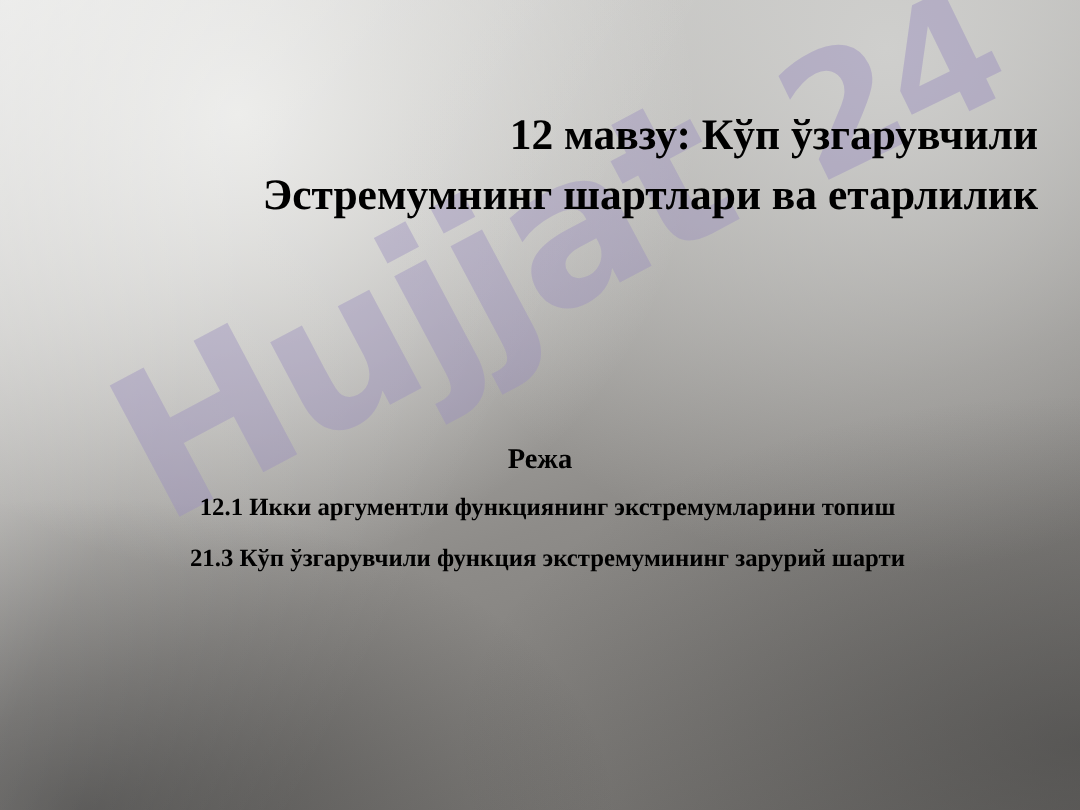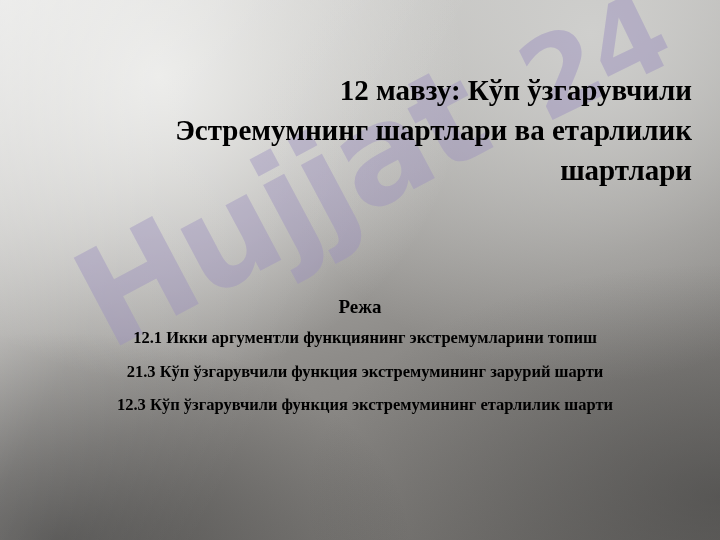--- a/index.html
+++ b/index.html
@@ -132,24 +132,22 @@
 
   <div class="watermark">
     <div class="wm-text wm-1">Hujjat</div>
     <div class="wm-text wm-2">24</div>
   </div>
 
   <div class="content">
     <div class="title">
       <div>12 мавзу: Кўп ўзгарувчили</div>
       <div>Эстремумнинг шартлари ва етарлилик</div>
-      <div>шартлари</div>
     </div>
 
     <div class="plan-heading">Режа</div>
 
     <div class="bullets">
       <div class="bullet">12.1 Икки аргументли функциянинг экстремумларини топиш</div>
       <div class="bullet">21.3 Кўп ўзгарувчили функция экстремумининг зарурий шарти</div>
-      <div class="bullet">12.3 Кўп ўзгарувчили функция экстремумининг етарлилик шарти</div>
     </div>
   </div>
 </div>
 
 </body></html>

